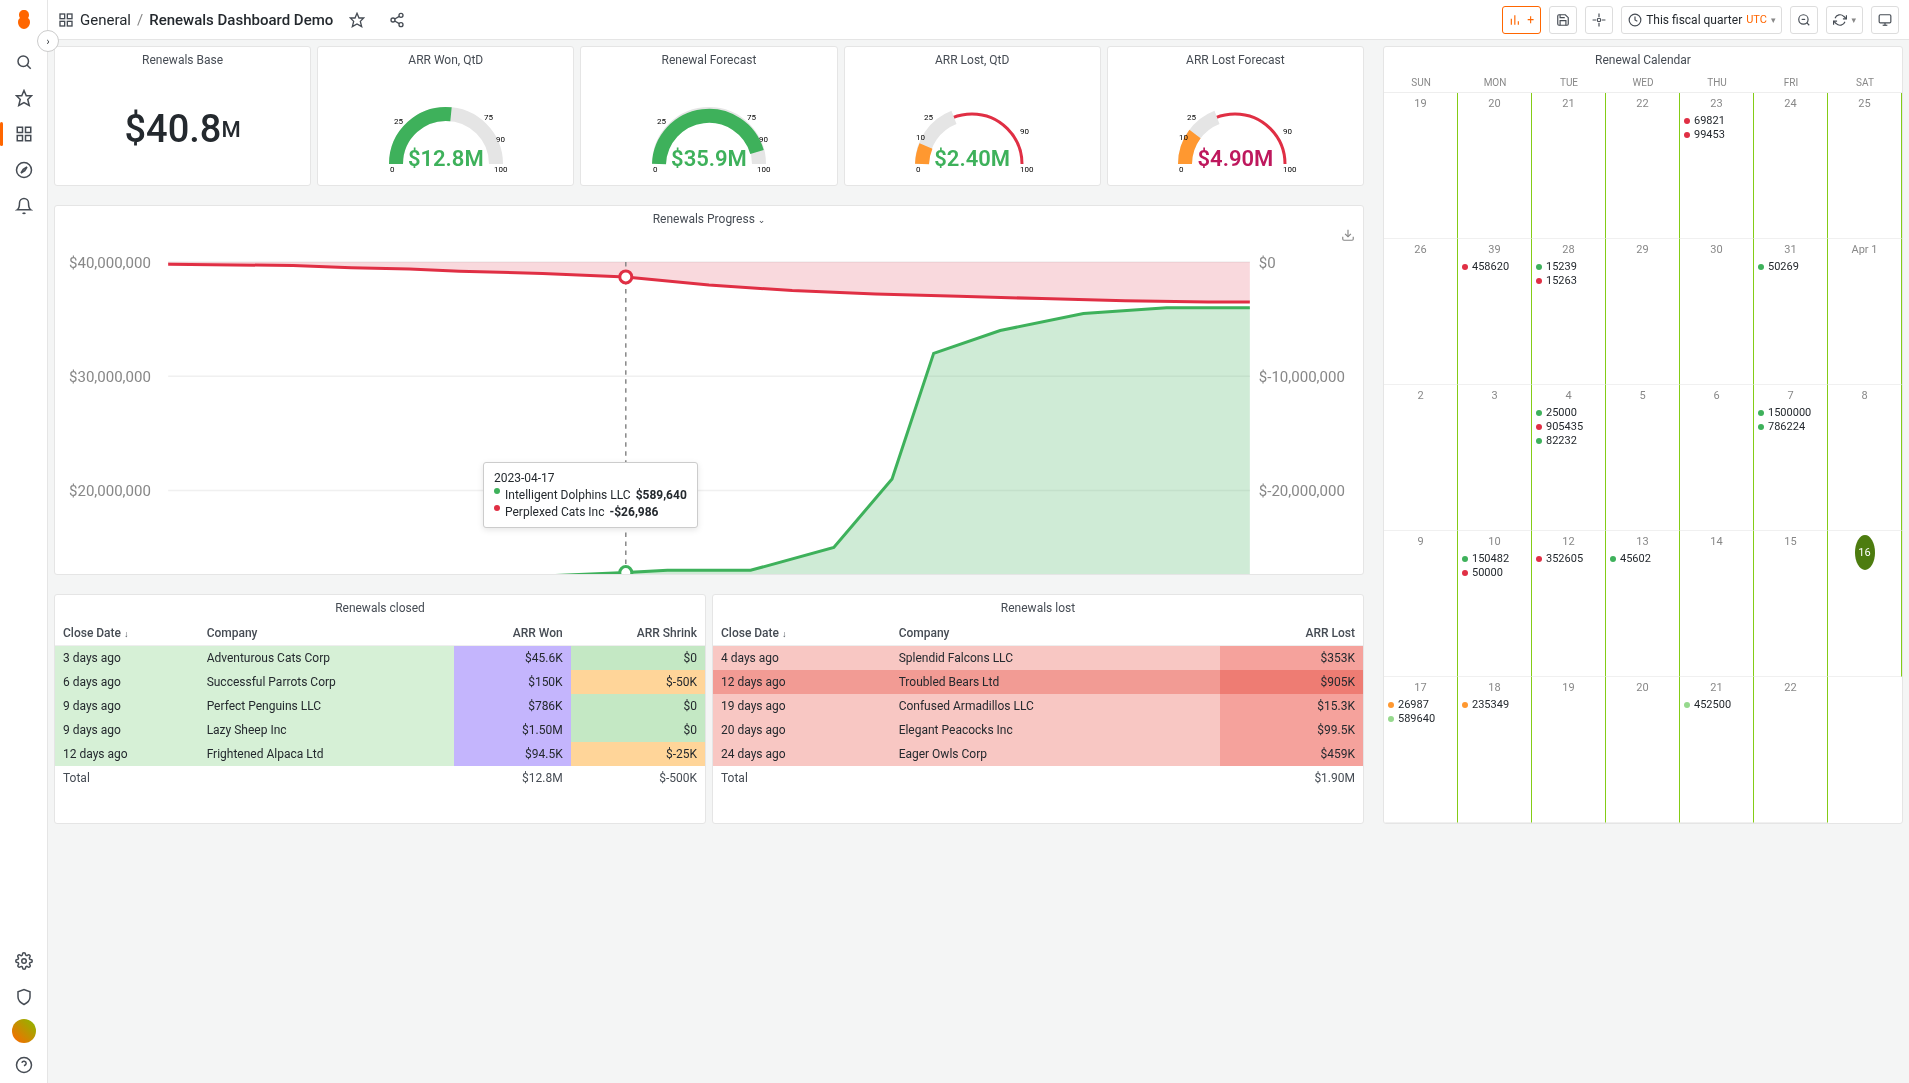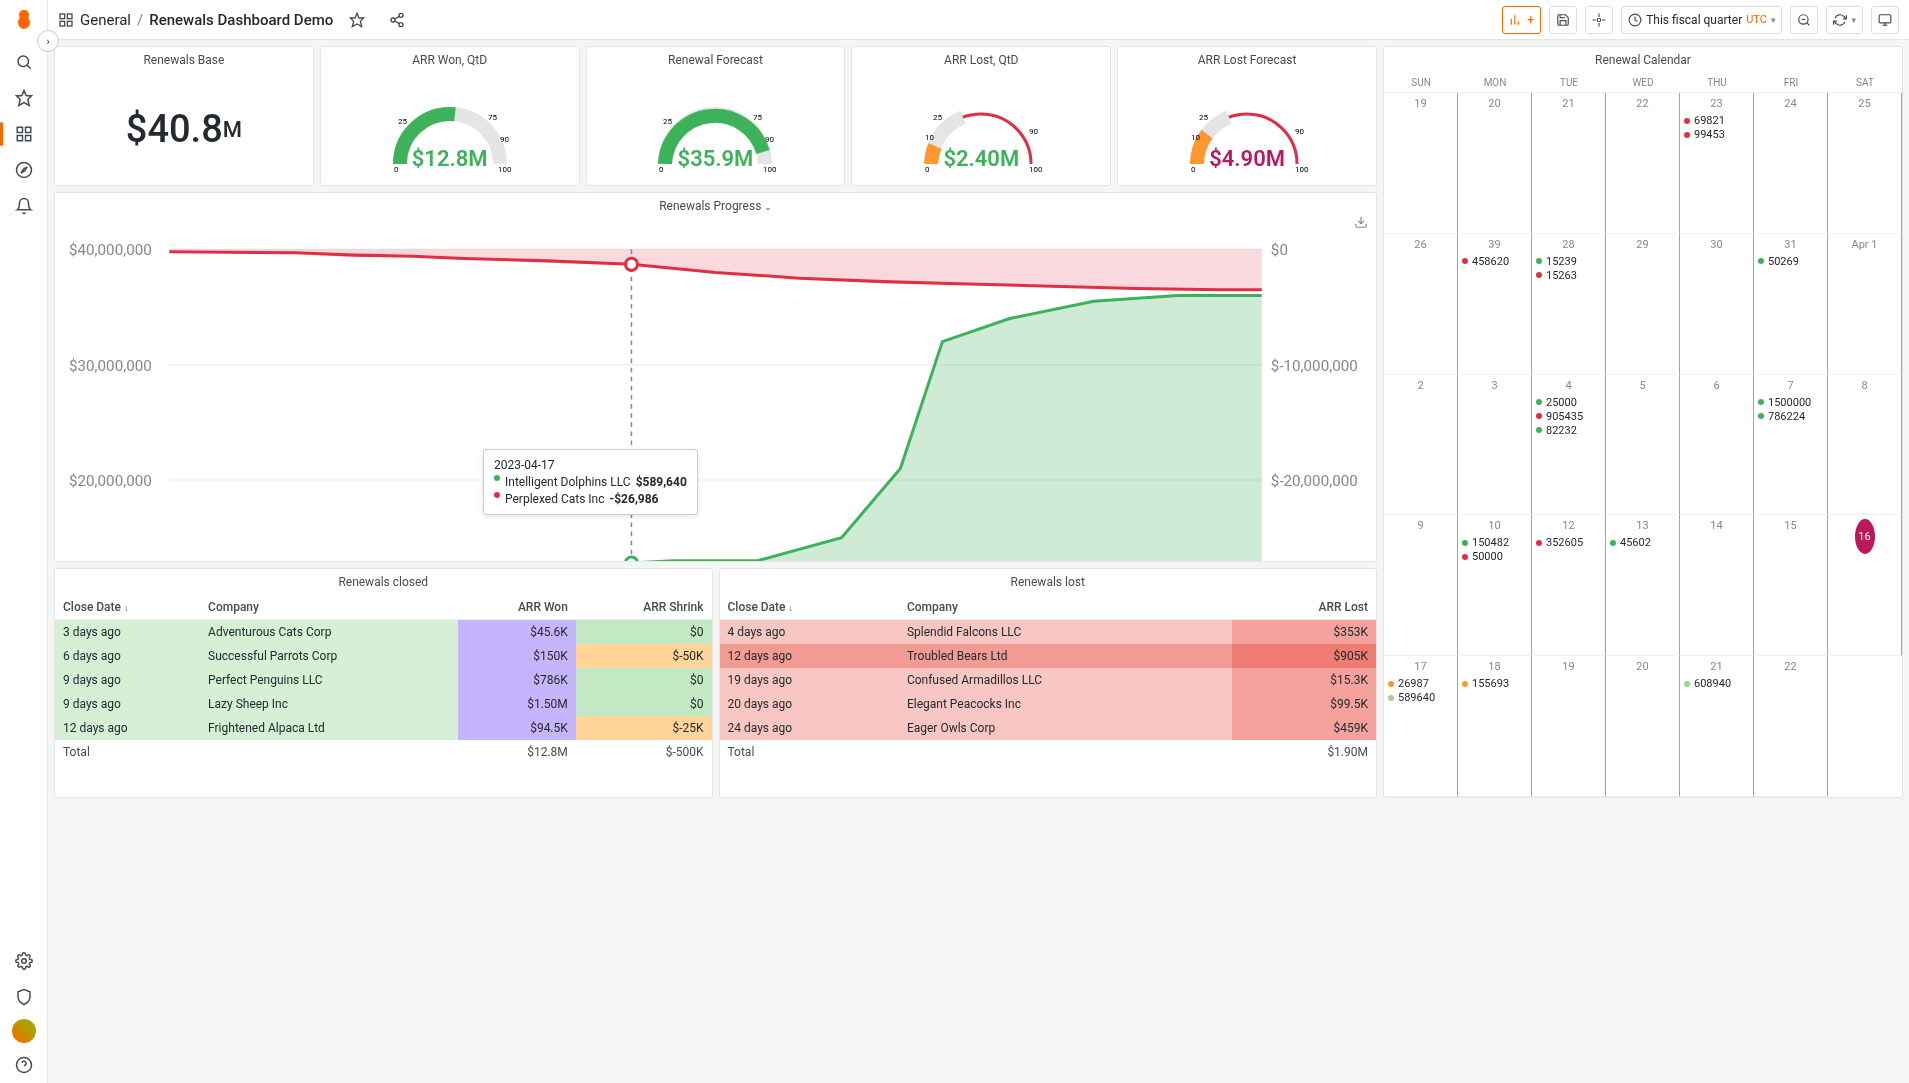--- a/index.html
+++ b/index.html
@@ -20,40 +20,40 @@
 .topbar { height: 40px; background: #fff; border-bottom: 1px solid #e5e5e5; display: flex; align-items: center; padding: 0 10px; gap: 8px; }
 .crumb { display: flex; align-items: center; gap: 6px; font-size: 15px; }
 .crumb-sep { color: #888; }
 .crumb-bold { font-weight: 500; }
 .tb-spacer { flex: 1; }
 .tb-btn { height: 28px; min-width: 28px; border: 1px solid #ddd; background: #fff; border-radius: 3px; display: flex; align-items: center; justify-content: center; padding: 0 6px; cursor: pointer; font-size: 12px; gap:4px; }
 .tb-btn.accent { color:#f60; border-color:#f60; }
 .tb-utc { color:#f60; font-size:11px; }
 
 
-.content { flex: 1; overflow: auto; padding: 6px; display: grid; grid-template-columns: 1fr 520px; grid-template-rows: 140px 370px 230px; gap: 6px; }
+.content { flex: 1; overflow: auto; padding: 6px; display: grid; grid-template-columns: 1fr 520px; grid-template-rows: 140px 370px 230px; gap: 19px; }
 .panel { background: #fff; border: 1px solid #e5e5e5; border-radius: 3px; display: flex; flex-direction: column; overflow: hidden; }
 .panel-title { text-align: center; font-size: 12px; padding: 6px; color: #464c54; }
 
 
 .stats { display: grid; grid-template-columns: repeat(5, 1fr); gap: 6px; grid-column: 1; }
 .stat-big { flex:1; display:flex; align-items:center; justify-content:center; font-size: 38px; font-weight: 500; }
 .stat-big .sm { font-size: 22px; }
 .gauge-wrap { flex:1; display:flex; align-items:center; justify-content:center; position:relative; }
 .gauge-val { position:absolute; bottom:14px; font-size:22px; font-weight:600; }
 .gauge-val.green { color:#3eb15b; }
 .gauge-val.orange { color:#be185d; }
 
 
 .calendar { grid-column: 2; grid-row: 1 / 4; }
 .cal-head { display:grid; grid-template-columns:repeat(7,1fr); text-align:center; font-size:10px; color:#888; padding: 4px 0; border-bottom:1px solid #eee; }
 .cal-grid { flex:1; display:grid; grid-template-columns:repeat(7,1fr); grid-auto-rows:1fr; }
 .cal-cell { border-right:1px solid #84cc16; border-bottom:1px solid #f0f0f0; padding:4px; font-size:11px; }
 .cal-date { text-align:center; color:#888; margin-bottom:4px; }
-.cal-date.today { background:#be185d; color:#fff; width:20px; height:35px; border-radius:50%; display:inline-flex; align-items:center; justify-content:center; margin:0 auto 4px; }
+.cal-date.today { background:#4d7c0f; color:#fff; width:20px; height:35px; border-radius:50%; display:inline-flex; align-items:center; justify-content:center; margin:0 auto 4px; }
 .cal-event { display:flex; align-items:center; gap:4px; font-size:11px; margin:1px 0; }
 .dot { width:6px; height:6px; border-radius:50%; flex-shrink:0; }
 .dot.red { background:#e02f44; }
 .dot.green { background:#3eb15b; }
 .dot.orange { background:#ff9830; }
 .dot.lg { background:#96d98d; }
 
 
 .chartpanel { grid-column:1; grid-row:2; position:relative; }
 .chartarea { flex:1; position:relative; margin:0 8px 8px; }
@@ -522,40 +522,40 @@
                 <span class="dot lg"></span>
                 <span>589640</span>
               </div>
             </div>
             <div class="cal-cell">
               <div style="text-align: center;">
                 <div class="cal-date">18</div>
               </div>
               <div class="cal-event">
                 <span class="dot orange"></span>
-                <span>155693</span>
+                <span>235349</span>
               </div>
             </div>
             <div class="cal-cell">
               <div style="text-align: center;">
                 <div class="cal-date">19</div>
               </div>
             </div>
             <div class="cal-cell">
               <div style="text-align: center;">
                 <div class="cal-date">20</div>
               </div>
             </div>
             <div class="cal-cell">
               <div style="text-align: center;">
                 <div class="cal-date">21</div>
               </div>
               <div class="cal-event">
                 <span class="dot lg"></span>
-                <span>608940</span>
+                <span>452500</span>
               </div>
             </div>
             <div class="cal-cell">
               <div style="text-align: center;">
                 <div class="cal-date">22</div>
               </div>
             </div>
           </div>
       </div>
 

